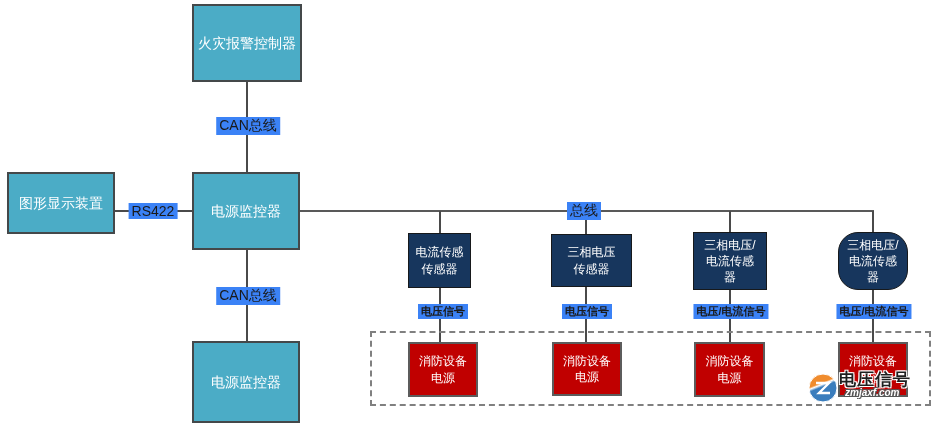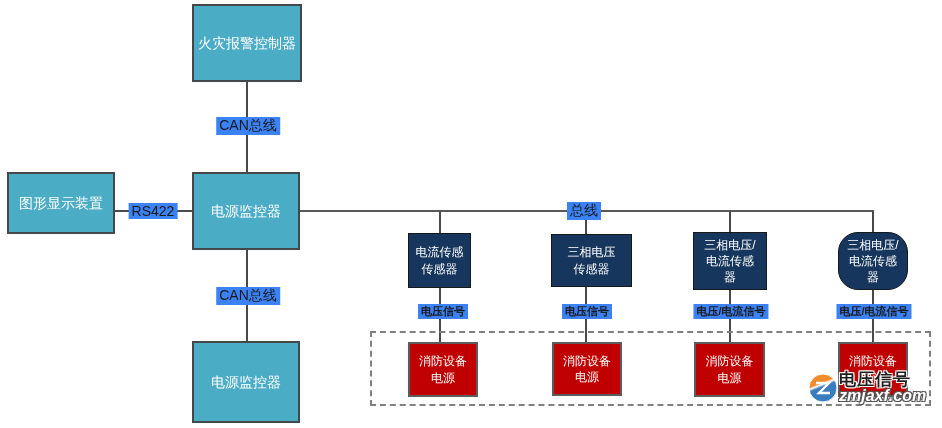--- a/index.html
+++ b/index.html
@@ -29,21 +29,21 @@
     border:2px dashed #808080;box-sizing:border-box;background:transparent;
   }
   .watermark{position:absolute;left:808px;top:370px;width:130px;height:36px;z-index:5;}
   .wm-logo{position:absolute;left:0;top:3px;width:30px;height:30px;}
   .wm-brand{
     position:absolute;left:31px;top:-2px;font-size:17px;font-weight:bold;color:#1f1f1f;
     letter-spacing:1px;white-space:nowrap;
     text-shadow:-1px -1px 0 #fff,1px -1px 0 #fff,-1px 1px 0 #fff,1px 1px 0 #fff;
   }
   .wm-url{
-    position:absolute;left:31px;top:17px;font-size:16px;font-weight:bold;font-style:italic;
+    position:absolute;left:37px;top:17px;font-size:10px;font-weight:bold;font-style:italic;
     color:#fff;white-space:nowrap;
     text-shadow:-1px -1px 0 #555,1px -1px 0 #555,-1px 1px 0 #555,1px 1px 0 #555;
   }
 </style>
 </head>
 <body>
 
 <div id="stage">
 
   <div class="box teal" style="left:192px;top:4px;width:110px;height:78px;">

